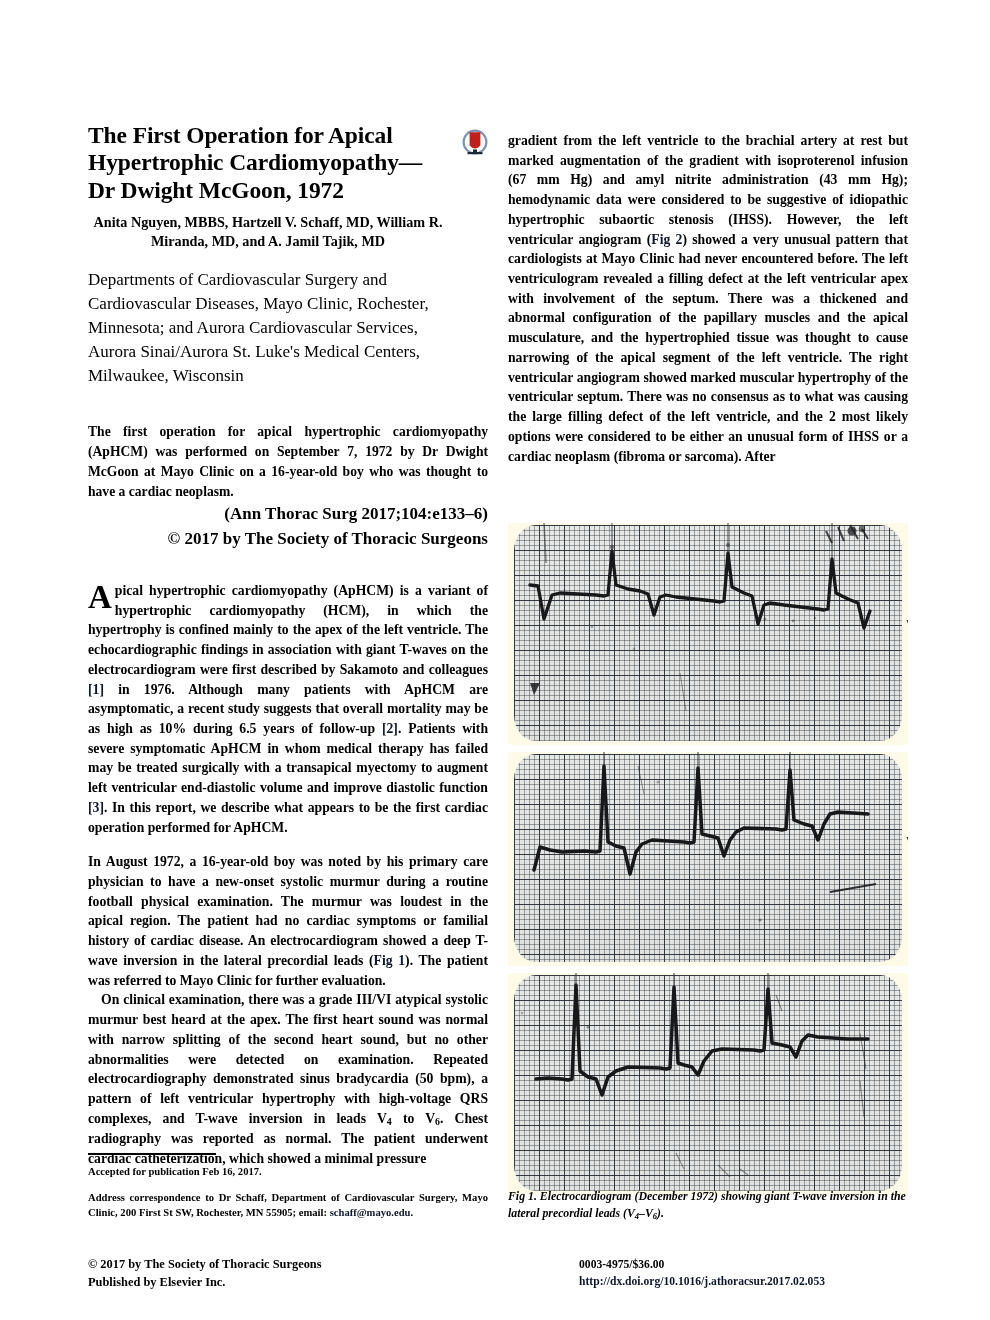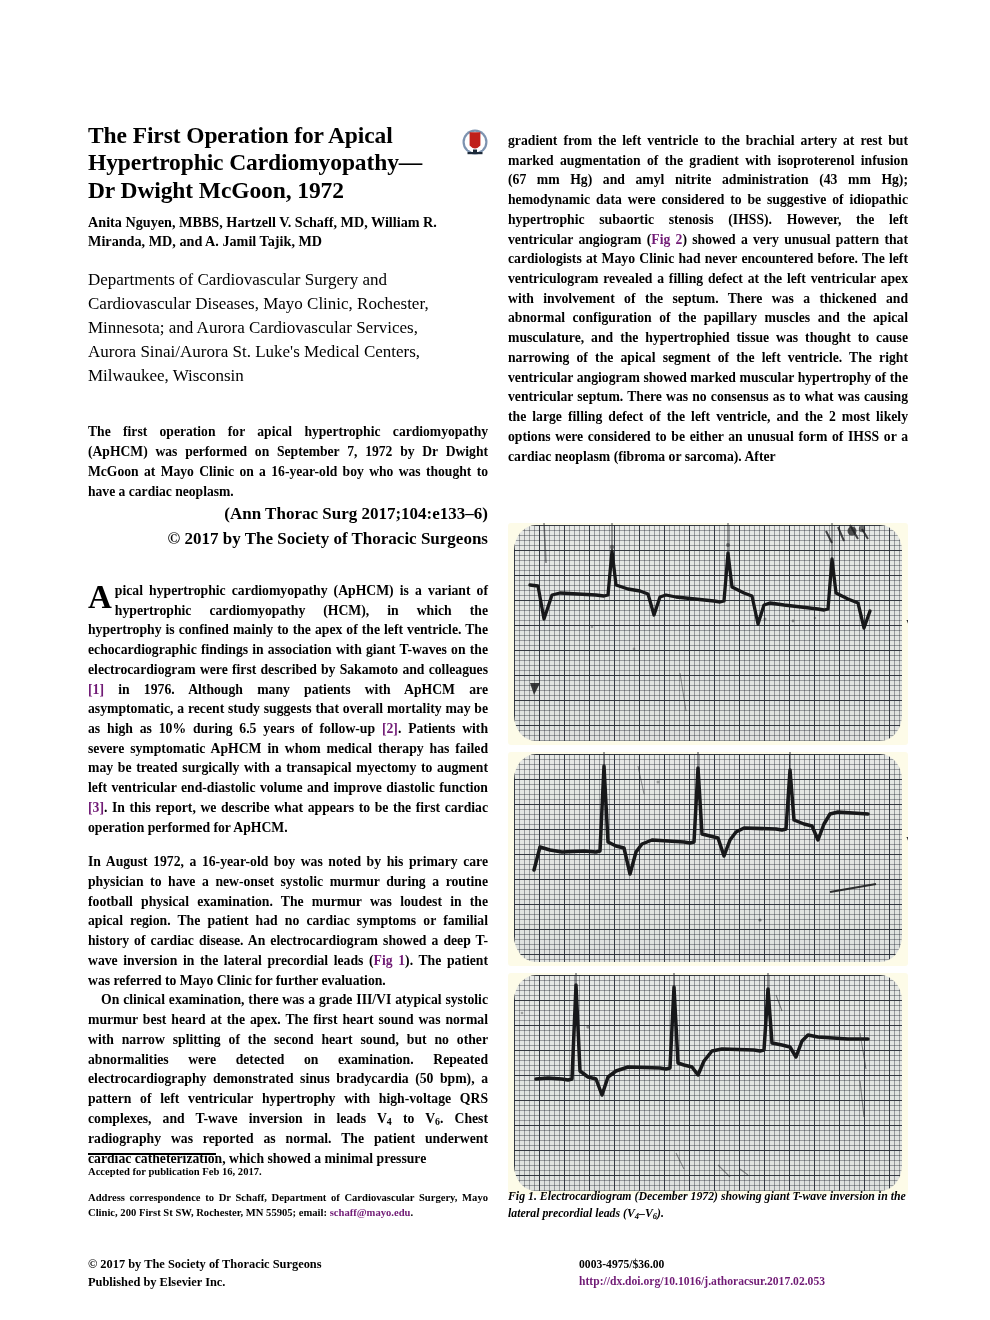--- a/index.html
+++ b/index.html
@@ -46,20 +46,21 @@
     letter-spacing: -0.1px;
     margin: 0 0 9px 0;
     width: 345px;
   }
   .authors {
     font-weight: bold;
     font-size: 14.2px;
     line-height: 1.33;
     margin: 0 0 8px 0;
     width: 360px;
+    text-align: center;
   }
   .affil {
     font-weight: normal;
     font-size: 17px;
     line-height: 1.42;
     margin: 17px 0 34px 0;
     width: 352px;
   }
 
   .logo {
@@ -110,21 +111,21 @@
     line-height: 0.84;
     font-weight: bold;
     padding: 2px 3px 0 0;
     margin-top: 1px;
   }
 
   .ref {
     color: #1a7a96;
   }
   a.ref, a.link {
-    color: #701a75;
+    color: #0f172a;
     text-decoration: none;
   }
   sub {
     font-size: 0.72em;
     vertical-align: -0.22em;
   }
 
   
   .footnote-wrap {
     position: absolute;

